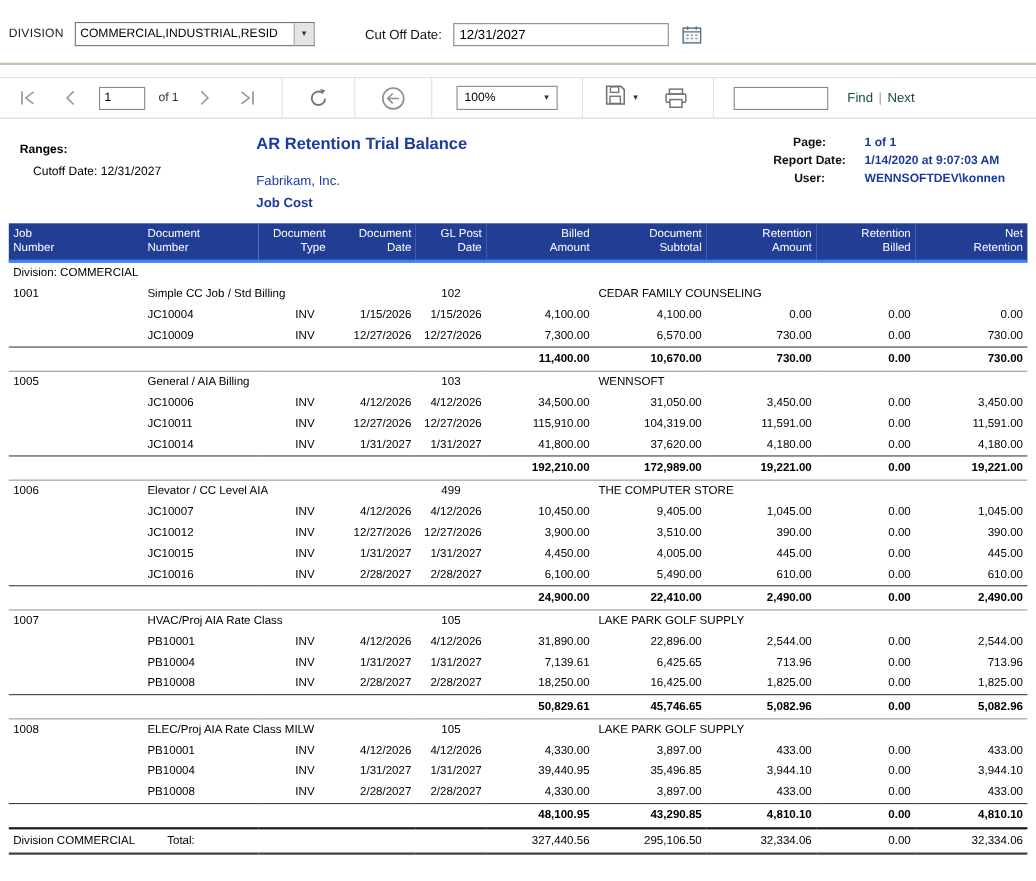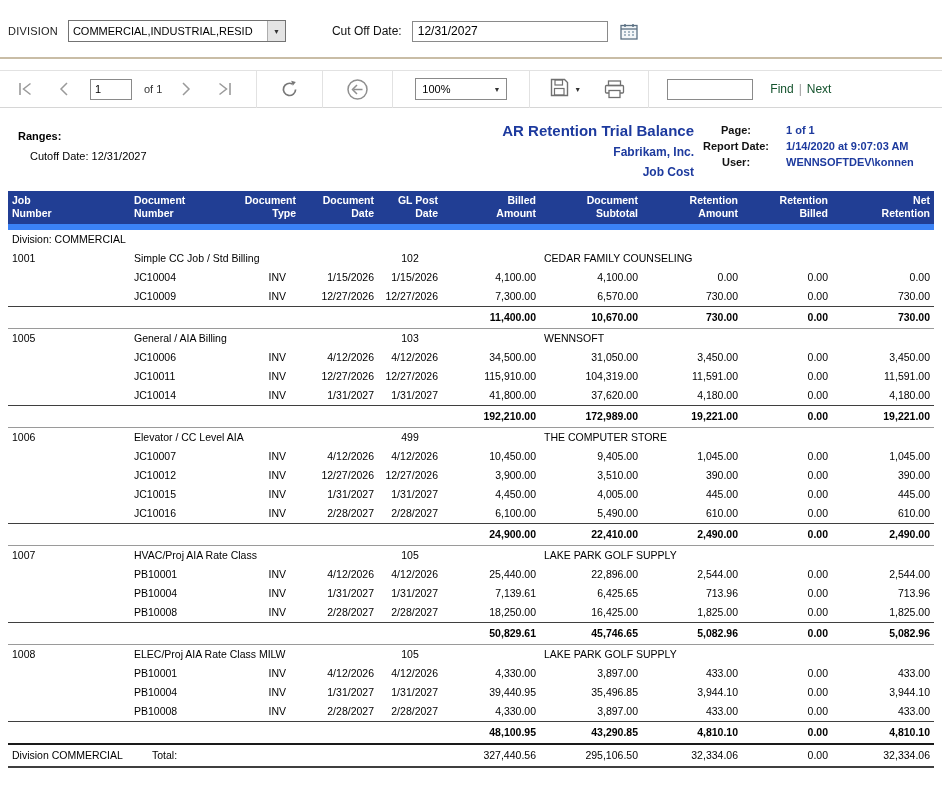--- a/index.html
+++ b/index.html
@@ -35,32 +35,32 @@
   .find-input { width:86px; height:21px; border:1px solid #8a8a8a; margin:0 12px 0 8px; font-size:11px; padding:0 4px; font-family:inherit; }
   .find-link { font-size:12px; color:#14532d; margin:0 5px; cursor:pointer; }
   .pipe { color:#999; font-size:12px; }
 
   
   .report { padding:12px 8px 0 8px; }
   .report-header { display:flex; margin:2px 0 12px; }
   .rh-left { width:225px; padding-left:10px; padding-top:8px; }
   .ranges-label { font-size:11px; font-weight:bold; }
   .cutoff-line { font-size:11px; margin-top:8px; padding-left:12px; }
-  .rh-center { flex:1; text-align:right; }
+  .rh-center { flex:1; text-align:left; }
   .report-title { font-size:15px; font-weight:bold; color:var(--navy); }
-  .report-company { font-size:12px; font-weight:bold; color:var(--navy); margin-top:6px; }
+  .report-company { font-size:12px; font-weight:normal; color:var(--navy); margin-top:18px; }
   .report-module { font-size:12px; font-weight:bold; color:var(--navy); margin-top:6px; }
   .rh-right { width:240px; font-size:11px; padding-top:2px; }
   .rh-row { display:flex; margin-bottom:4px; }
   .rh-label { width:84px; text-align:center; font-weight:bold; color:#111; }
   .rh-value { flex:1; padding-left:8px; font-weight:bold; color:var(--navy); white-space:nowrap; }
 
   
   table { width:926px; border-collapse:collapse; table-layout:fixed; }
-  thead th { background:var(--hdrbg); color:#fff; font-size:10.5px; font-weight:bold; padding:3px 4px 4px; vertical-align:bottom; border-bottom:6px solid #3b82f6; line-height:13px; }
+  thead th { background:var(--hdrbg); color:#fff; font-size:10.5px; font-weight:normal; padding:3px 4px 4px; vertical-align:bottom; border-bottom:3px solid #3b82f6; line-height:13px; }
   th.al { text-align:left; }  th.ar { text-align:right; }
   td { font-size:10.5px; line-height:13px; padding:3px 4px; overflow:hidden; white-space:nowrap; }
   .tl { text-align:left; } .tr { text-align:right; } .tc { text-align:center; }
   .type-cell { padding-right:14px; }
   .row-subtotal td { font-weight:bold; border-top:1px solid #3f3f3f; border-bottom:1px solid #9a9a9a; padding-top:4px; padding-bottom:4px; }
   .row-total td { font-weight:normal; border-top:2px solid #1a1a1a; border-bottom:2px solid #3f3f3f; padding-top:4px; padding-bottom:4px; }
   .total-label2 { padding-left:22px; }
 </style>
 </head>
 <body>
@@ -414,21 +414,21 @@
           <td class="tl" colspan="2">LAKE PARK GOLF SUPPLY</td>
           <td></td>
           <td></td>
         </tr>
         <tr class="row-detail">
           <td class="tl"></td>
           <td class="tl">PB10001</td>
           <td class="tr type-cell">INV</td>
           <td class="tr">4/12/2026</td>
           <td class="tr">4/12/2026</td>
-          <td class="tr">25,440.00</td>
+          <td class="tr">31,890.00</td>
           <td class="tr">22,896.00</td>
           <td class="tr">2,544.00</td>
           <td class="tr">0.00</td>
           <td class="tr">2,544.00</td>
         </tr>
         <tr class="row-detail">
           <td class="tl"></td>
           <td class="tl">PB10004</td>
           <td class="tr type-cell">INV</td>
           <td class="tr">1/31/2027</td>

